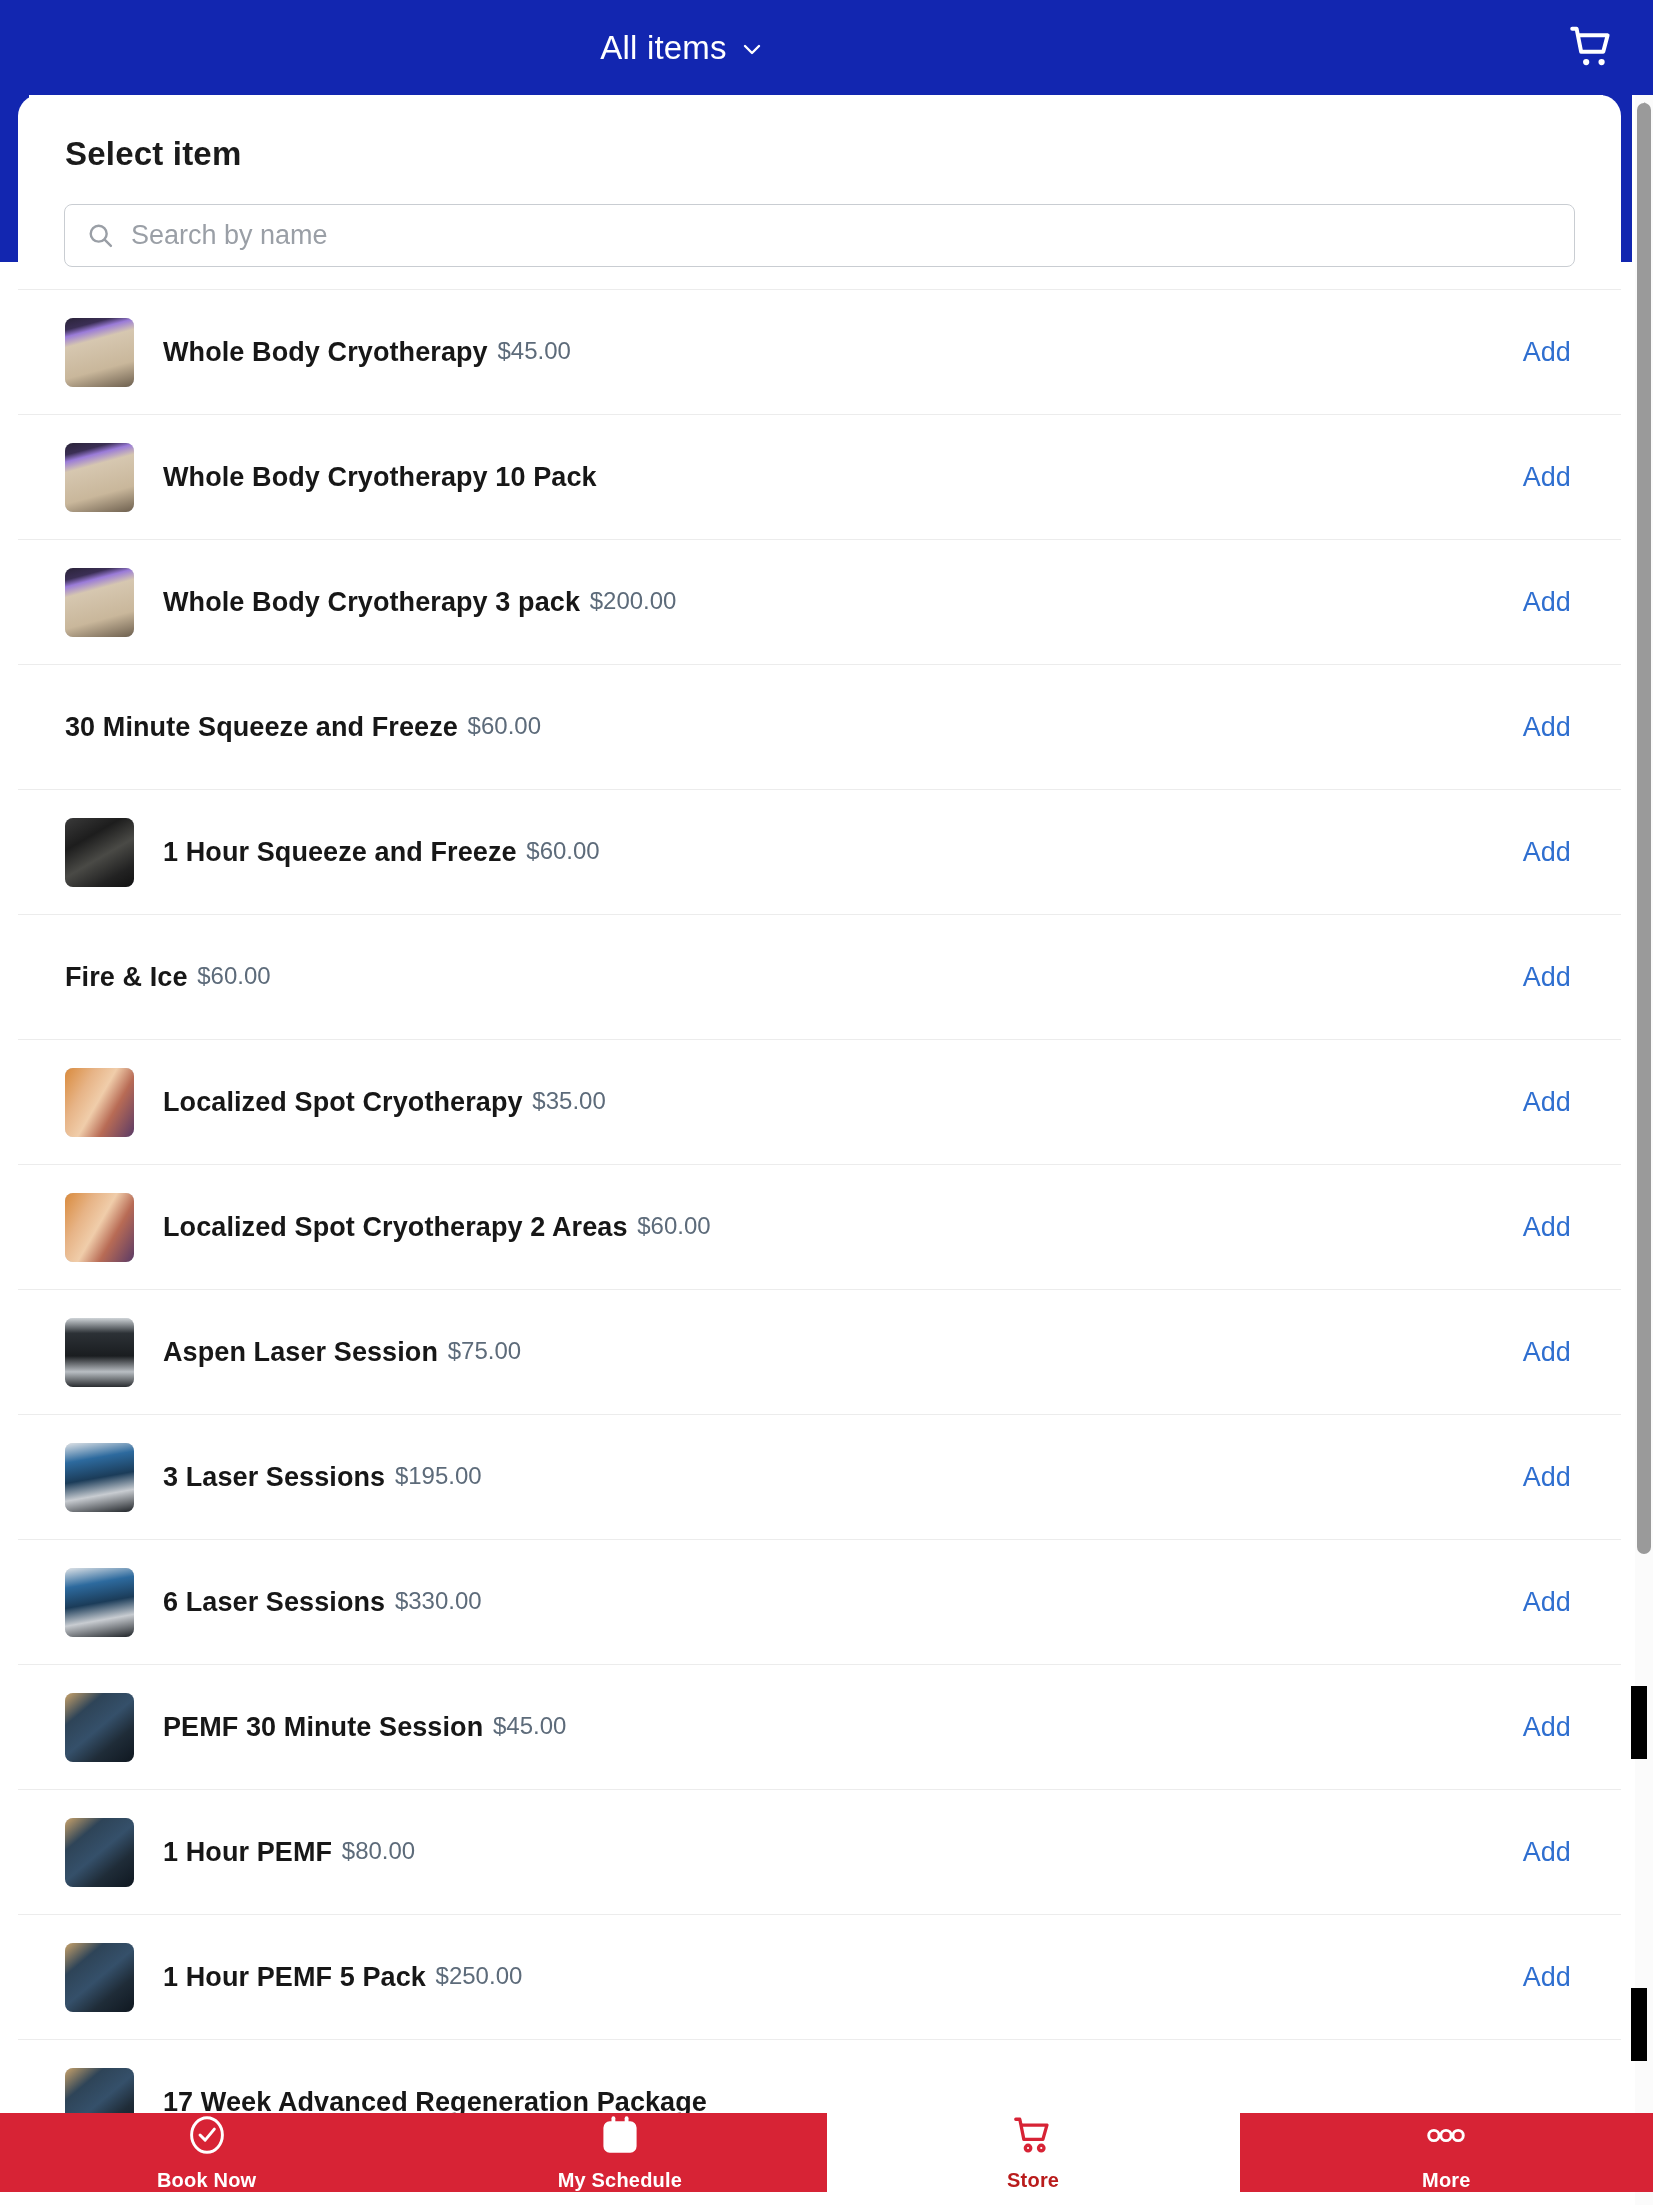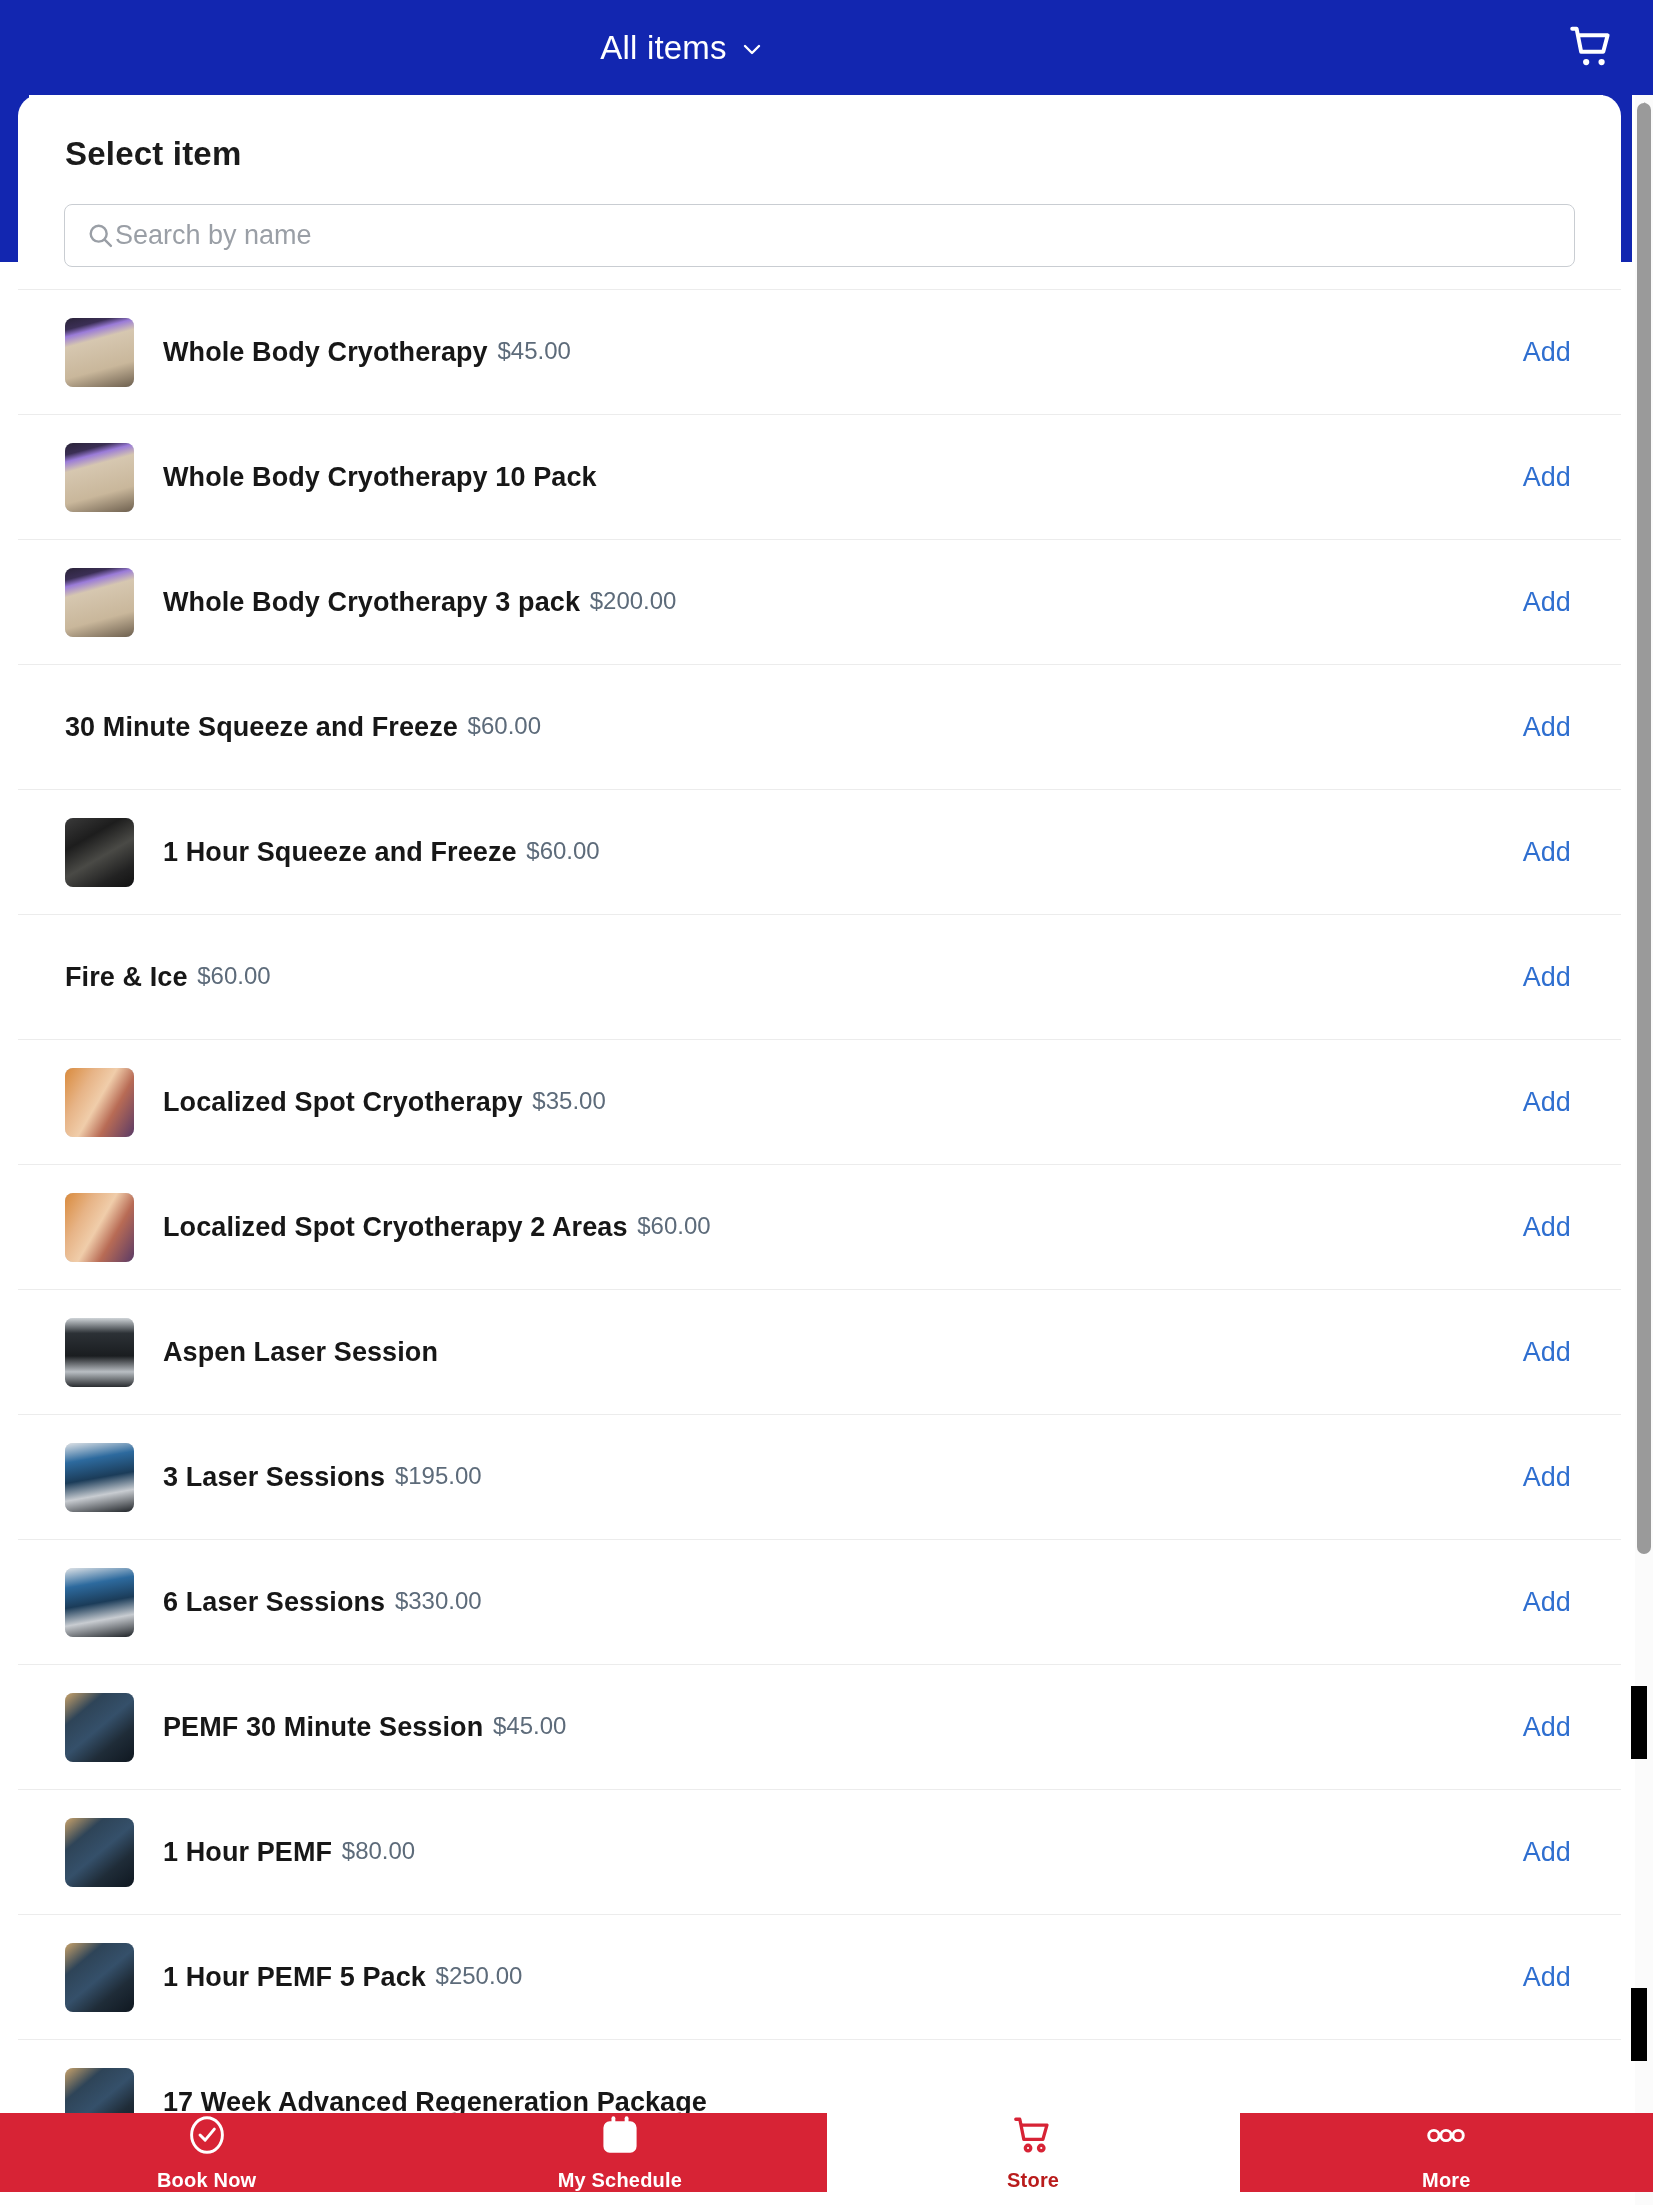--- a/index.html
+++ b/index.html
@@ -43,21 +43,21 @@
     position:absolute; left:18px; top:95px; width:1603px; height:2110px;
     background:#ffffff; border-radius:21px 21px 0 0; z-index:3; overflow:hidden;
   }
   .sheet-title {
     position:absolute; left:47px; top:40px;
     font-size:33px; font-weight:700; color:#1b1b1b; letter-spacing:0.2px;
   }
   .search-wrap {
     position:absolute; left:46px; top:109px; width:1511px; height:63px;
     border:1.6px solid #c9cdd2; border-radius:8px; background:#fff;
-    display:flex; align-items:center; padding:0 21px; 
+    display:flex; align-items:center; padding:0 21px; gap:16px;
   }
   .search-icon { width:29px; height:29px; flex:0 0 29px; }
   .search-input {
     border:0; outline:0; background:transparent; width:100%;
     font-family:"Liberation Sans", sans-serif; font-size:27px; color:#2c2c2c;
   }
   .search-input::placeholder { color:#9a9fa6; }
 
   
   .list {
@@ -236,20 +236,21 @@
             <div class="iprice">$60.00</div>
           </div>
           <button class="addbtn">Add</button>
         </div>
         <div class="row">
           <div class="thumb">
             <div class="g" style="background: linear-gradient(rgb(207, 212, 216) 0%, rgb(44, 49, 54) 22%, rgb(26, 29, 32) 55%, rgb(185, 190, 195) 78%, rgb(42, 45, 48) 100%);"></div>
           </div>
           <div class="info">
             <div class="iname">Aspen Laser Session</div>
+            <div class="iprice">$75.00</div>
           </div>
           <button class="addbtn">Add</button>
         </div>
         <div class="row">
           <div class="thumb">
             <div class="g" style="background: linear-gradient(170deg, rgb(223, 227, 231) 0%, rgb(45, 106, 158) 25%, rgb(27, 60, 89) 50%, rgb(200, 204, 209) 72%, rgb(30, 34, 38) 100%);"></div>
           </div>
           <div class="info">
             <div class="iname">3 Laser Sessions</div>
             <div class="iprice">$195.00</div>

